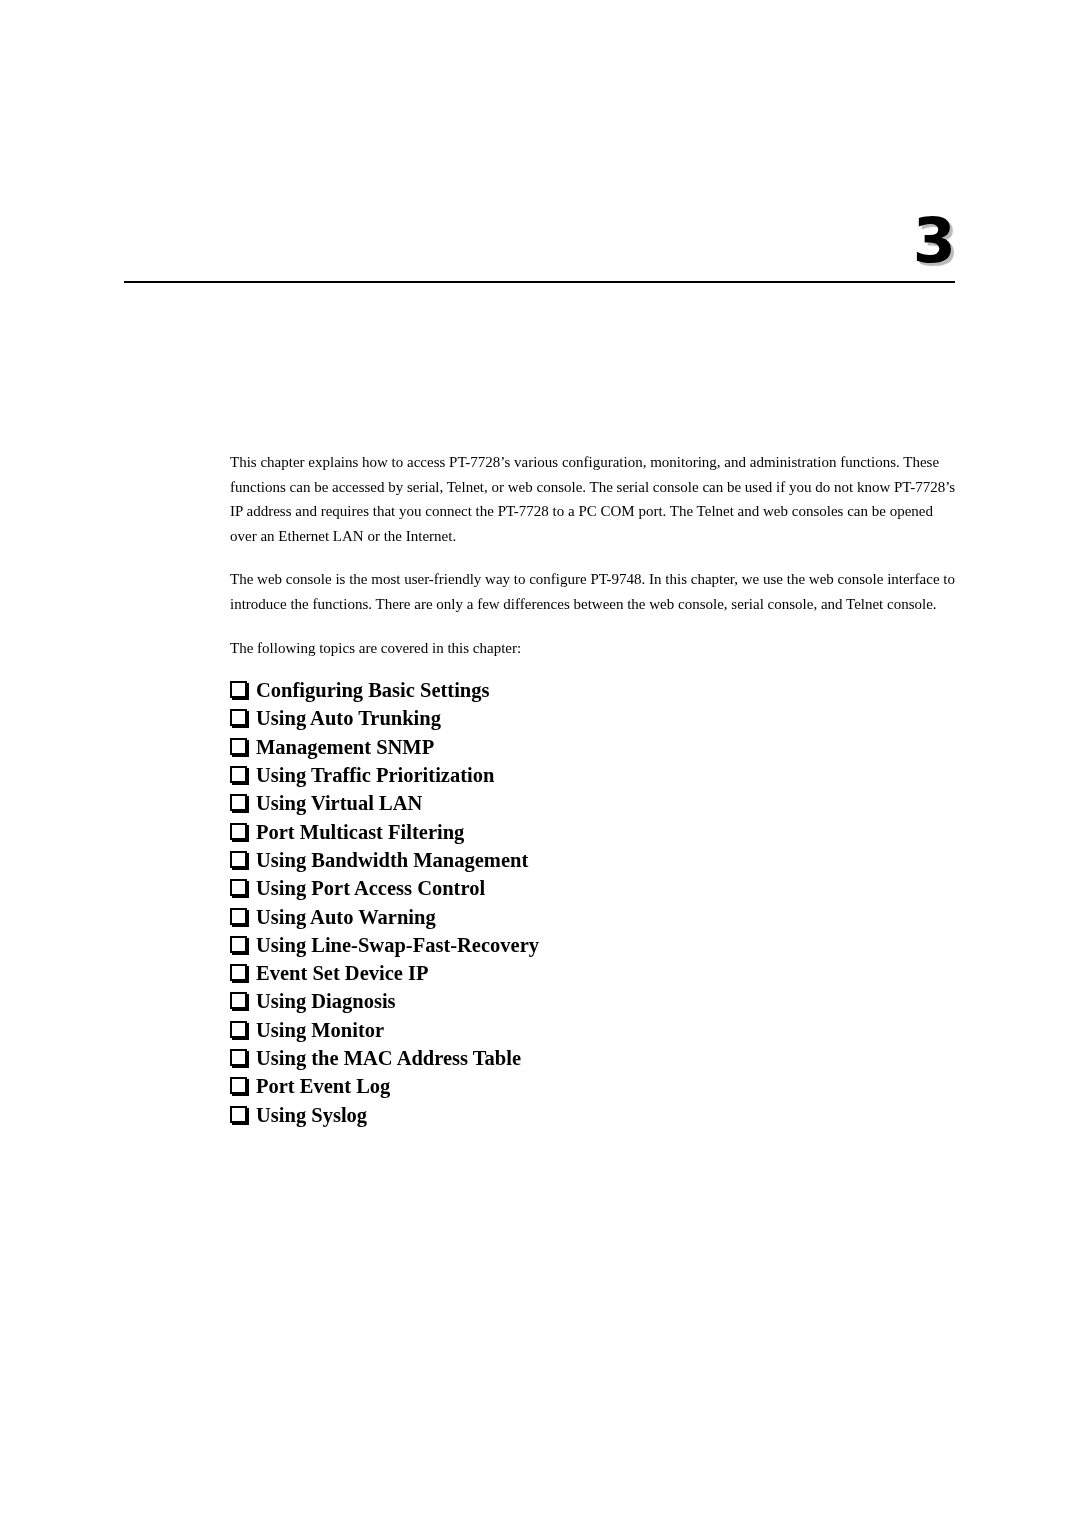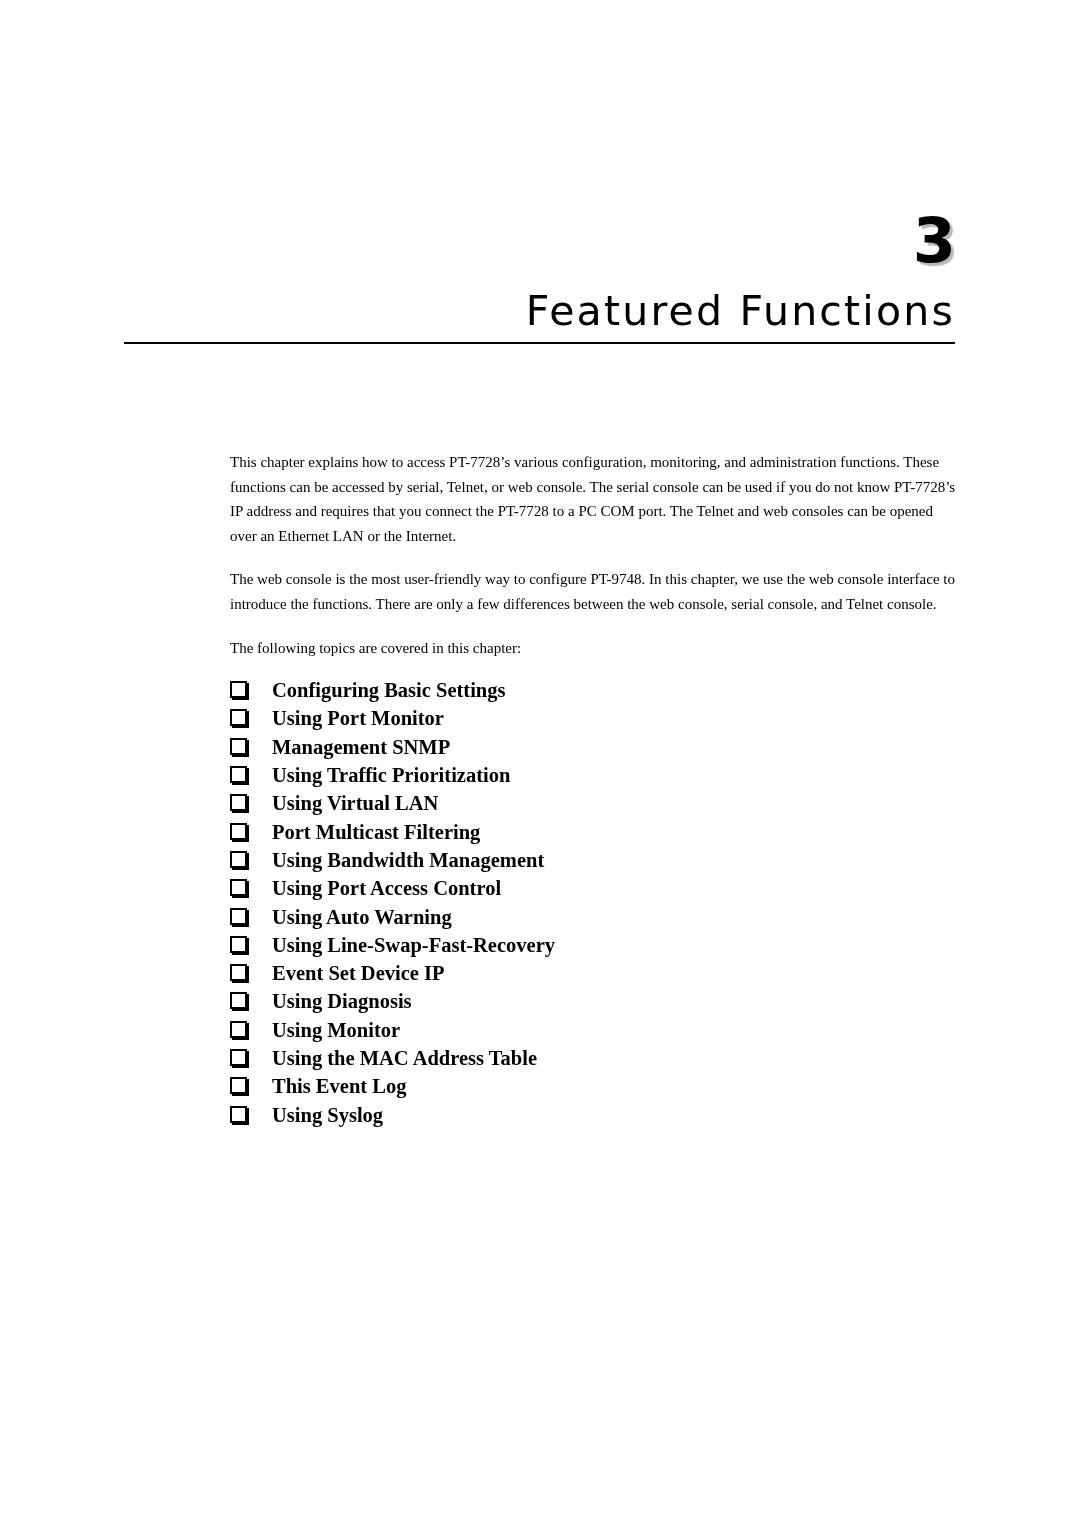--- a/index.html
+++ b/index.html
@@ -75,21 +75,20 @@
   ul.topic-list {
     list-style: none;
     margin: 0;
     padding: 0;
   }
   ul.topic-list li {
     display: flex;
     align-items: flex-start;
     height: 28.3px;
     line-height: 28.3px;
-    gap: 16px;
   }
   .bullet-box {
     flex: 0 0 auto;
     width: 26px;
     font-family: "DejaVu Sans", "Liberation Sans", sans-serif;
     font-size: 15px;
     line-height: 28.3px;
     color: #000000;
     position: relative;
     top: 0px;
@@ -111,40 +110,39 @@
     white-space: nowrap;
   }
 </style>
 </head>
 <body>
 
 <div class="page">
 
   <div class="chapter-header">
     <div class="chapter-number">3</div>
-    <div class="chapter-title">Featured Functions</div>
     <div class="title-rule"></div>
   </div>
 
   <div class="body-wrap">
 
     <p class="para">This chapter explains how to access PT-7728’s various configuration, monitoring, and administration functions. These functions can be accessed by serial, Telnet, or web console. The serial console can be used if you do not know PT-7728’s IP address and requires that you connect the PT-7728 to a PC COM port. The Telnet and web consoles can be opened over an Ethernet LAN or the Internet.</p>
 
     <p class="para">The web console is the most user-friendly way to configure PT-9748. In this chapter, we use the web console interface to introduce the functions. There are only a few differences between the web console, serial console, and Telnet console.</p>
 
     <p class="para tight">The following topics are covered in this chapter:</p>
 
     <ul class="topic-list">
         <li>
           <span class="bullet-box"><span class="sq"></span></span>
           <span class="topic-label">Configuring Basic Settings</span>
         </li>
         <li>
           <span class="bullet-box"><span class="sq"></span></span>
-          <span class="topic-label">Using Port Monitor</span>
+          <span class="topic-label">Using Auto Trunking</span>
         </li>
         <li>
           <span class="bullet-box"><span class="sq"></span></span>
           <span class="topic-label">Management SNMP</span>
         </li>
         <li>
           <span class="bullet-box"><span class="sq"></span></span>
           <span class="topic-label">Using Traffic Prioritization</span>
         </li>
         <li>
@@ -182,21 +180,21 @@
         <li>
           <span class="bullet-box"><span class="sq"></span></span>
           <span class="topic-label">Using Monitor</span>
         </li>
         <li>
           <span class="bullet-box"><span class="sq"></span></span>
           <span class="topic-label">Using the MAC Address Table</span>
         </li>
         <li>
           <span class="bullet-box"><span class="sq"></span></span>
-          <span class="topic-label">This Event Log</span>
+          <span class="topic-label">Port Event Log</span>
         </li>
         <li>
           <span class="bullet-box"><span class="sq"></span></span>
           <span class="topic-label">Using Syslog</span>
         </li>
       </ul>
 
   </div>
 
 </div>

